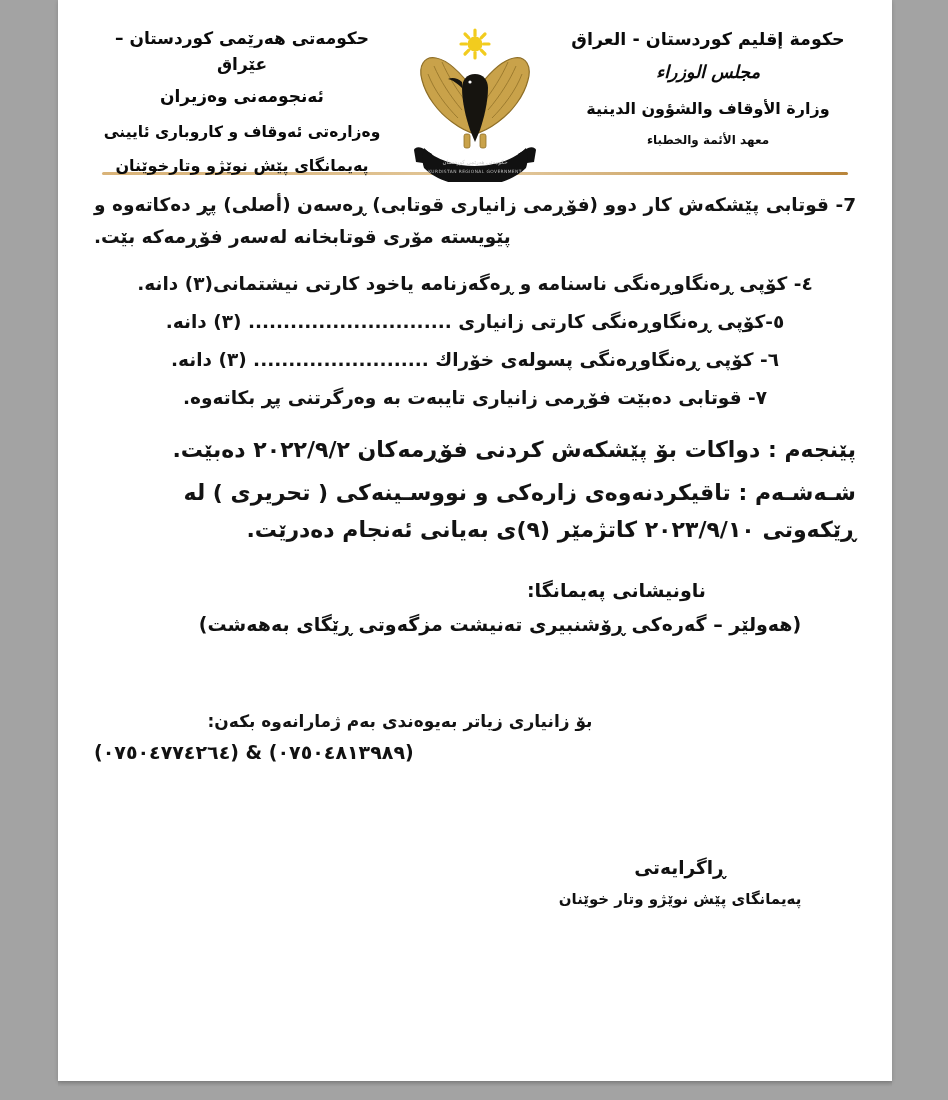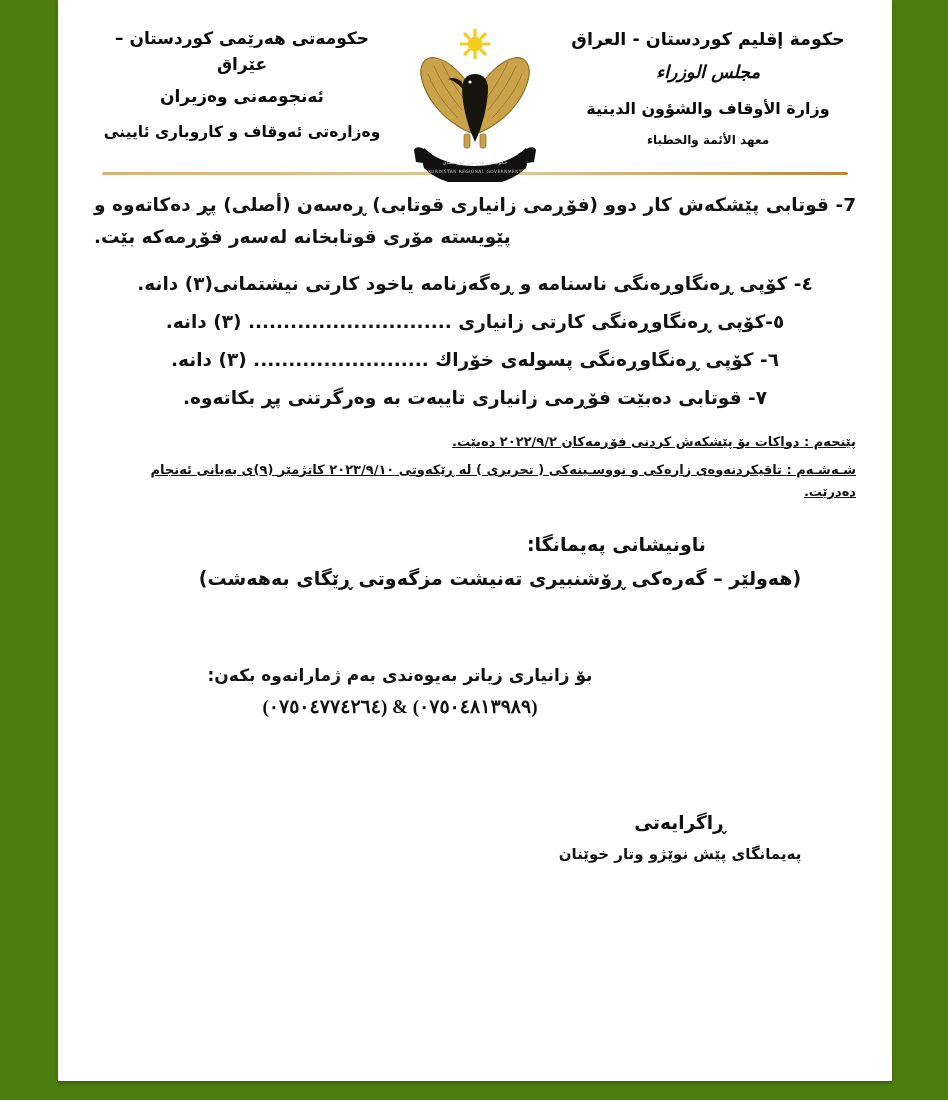--- a/index.html
+++ b/index.html
@@ -6,21 +6,21 @@
   html, body {
     margin: 0;
     padding: 0;
     background: #efefef;
     font-family: "DejaVu Sans", "Liberation Sans", sans-serif;
   }
   .viewport {
     position: relative;
     width: 948px;
     height: 1100px;
-    background: #4d7c0f;
+    background: #a3a3a3;
     overflow: hidden;
   }
   .page {
     position: absolute;
     left: 58px;
     top: 0;
     width: 834px;
     height: 1081px;
     background: #ffffff;
     box-shadow: 0 1px 4px rgba(0,0,0,0.18);
@@ -104,27 +104,26 @@
   .para.justify { text-align: justify; text-align-last: left; }
   .item {
     font-size: 18.5px;
     font-weight: bold;
     line-height: 1.62;
     margin: 0 0 8px 0;
     text-align: center;
     color: #131313;
   }
   .block-label {
-    font-size: 13px;
+    font-size: 22px;
     font-weight: bold;
     line-height: 1.7;
     margin: 0 0 6px 0;
     text-align: right;
     color: #131313;
-    text-decoration: underline;
   }
   .spacer-10 { height: 10px; }
   .spacer-16 { height: 16px; }
   .spacer-34 { height: 34px; }
   .spacer-60 { height: 60px; }
   .spacer-76 { height: 76px; }
 
   .addr-title {
     font-size: 19px;
     font-weight: bold;
@@ -145,26 +144,25 @@
     font-size: 17px;
     font-weight: bold;
     text-align: center;
     margin: 0 0 10px 0;
     padding-right: 150px;
     color: #141414;
   }
   .contact-numbers {
     font-size: 19px;
     font-weight: bold;
-    text-align: center;
+    text-align: left;
     margin: 0;
     padding-right: 150px;
     color: #111;
     direction: rtl;
-    font-family: Liberation Serif, serif;
   }
   .sign {
     text-align: center;
     padding-left: 410px;
   }
   .sign-role {
     font-size: 18.5px;
     font-weight: bold;
     margin: 0 0 12px 0;
     color: #111;
@@ -181,20 +179,21 @@
 
 <div class="viewport">
   <div class="page">
 
     <div class="letterhead">
 
       <div class="head-col kurdish">
         <div class="head-line l1">حکومەتی هەرێمی کوردستان – عێراق</div>
         <div class="head-line l2">ئەنجومەنی وەزیران</div>
         <div class="head-line l3">وەزارەتی ئەوقاف و کاروباری ئایینی</div>
+        <div class="head-line l4">پەیمانگای پێش نوێژو وتارخوێنان</div>
       </div>
 
       <div class="emblem">
         <svg viewBox="0 0 150 160" xmlns="http://www.w3.org/2000/svg" aria-hidden="true">
 
           <g>
             <circle cx="75" cy="22" r="7.5" fill="#f2cc1e"></circle>
             <g stroke="#f2cc1e" stroke-width="3.2" stroke-linecap="round">
               <line x1="75" y1="8" x2="75" y2="13.5"></line>
               <line x1="75" y1="30.5" x2="75" y2="36"></line>

